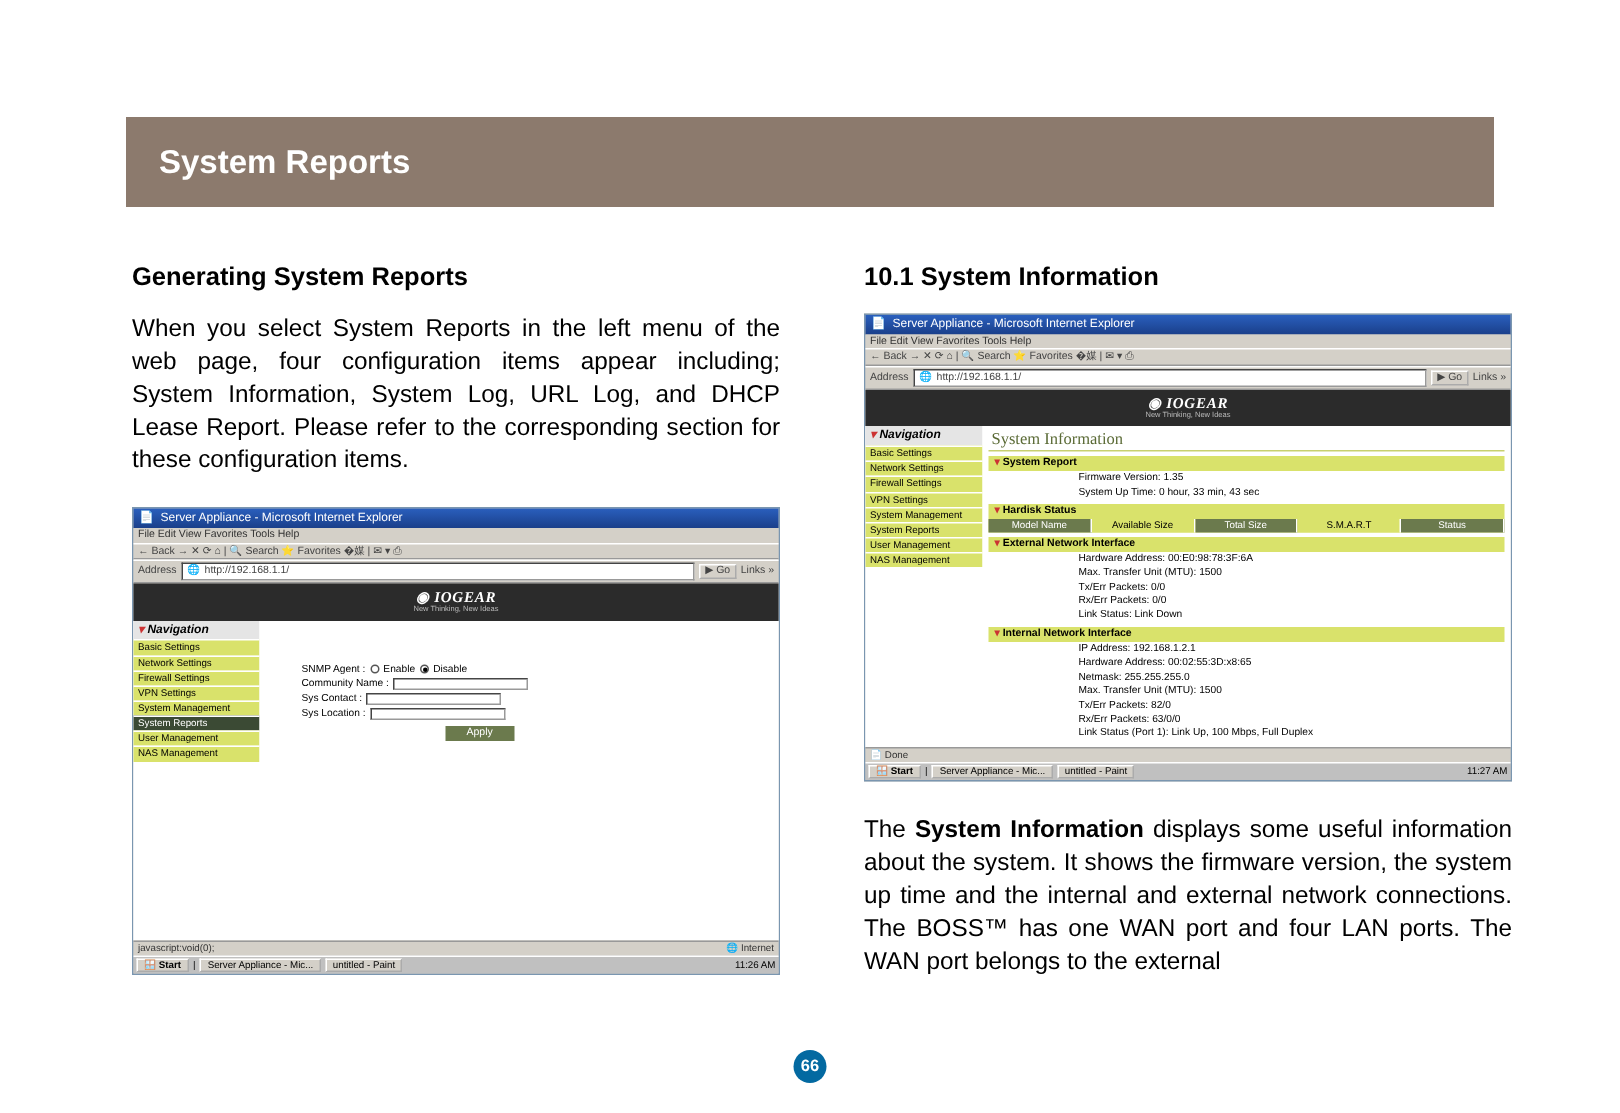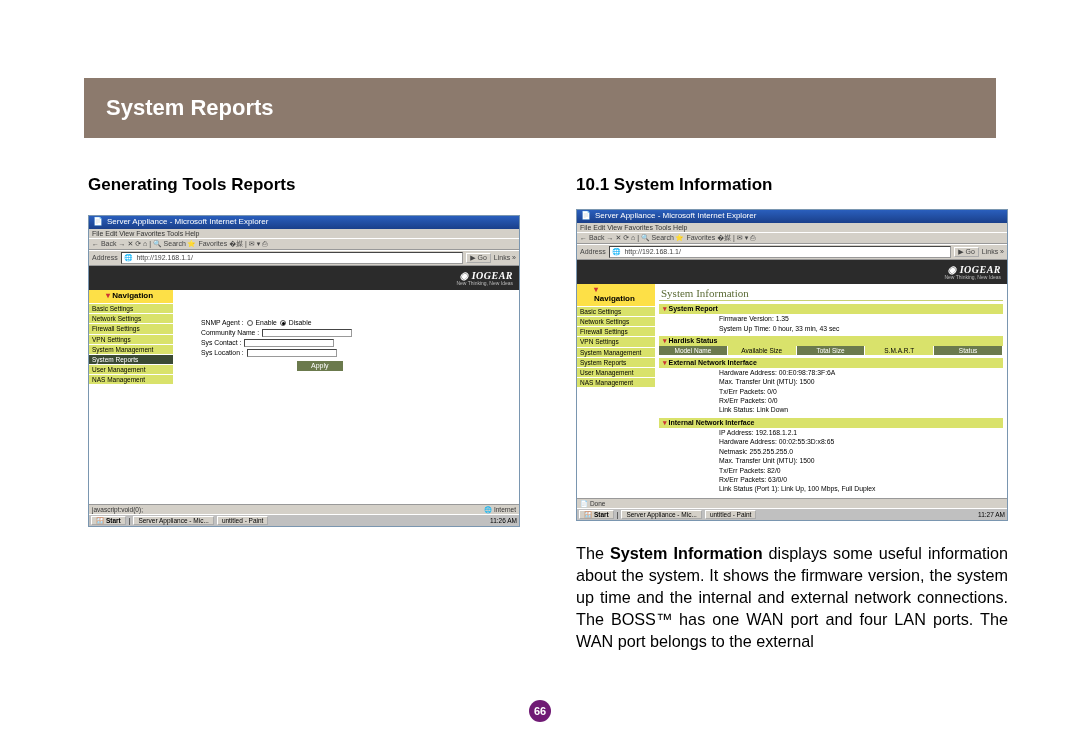--- a/index.html
+++ b/index.html
@@ -12,58 +12,59 @@
   .col-right { left: 576px; }
   .section-heading { font-size: 17px; font-weight: bold; margin-bottom: 14px; }
   .body-text { font-size: 16.2px; line-height: 1.35; text-align: justify; }
   .body-text .bold { font-weight: bold; }
   .screenshot { margin-top: 20px; width: 100%; }
   .ss-box { border: 1px solid #7a96b0; background: #d4d0c8; font-size: 7px; line-height: 1.1; color: #000; }
   .ss-title { background: linear-gradient(#2a5fbd, #1a3f8a); color: #fff; padding: 2px 4px; font-size: 8px; display:flex; align-items:center; gap:4px;}
   .ss-menu { background: #d4d0c8; padding: 1px 3px; font-size: 7px; color:#333; }
   .ss-toolbar { background: #d4d0c8; border-top:1px solid #fff; border-bottom:1px solid #999; padding:1px 3px; font-size:7px; color:#444;}
   .ss-addr { background: #fff; border:1px inset #999; padding:1px 3px; font-size:7px; display:flex; align-items:center; gap:3px;}
-  .brand-bar { background: #2b2b2b; color:#fff; text-align:right; padding:4px 6px; font-size:10px; font-style:italic; font-weight:bold; letter-spacing:0.5px;}
+  .brand-bar { background: #2b2b2b; color:#fff; text-align:center; padding:4px 6px; font-size:10px; font-style:italic; font-weight:bold; letter-spacing:0.5px;}
   .brand-sub { font-size:5px; display:block; font-style:normal; font-weight:normal; letter-spacing:0; color:#bbb; }
   .app-body { display:flex; background:#fff; }
   .nav-col { width: 84px; background:#fff; }
-  .nav-header { background:#fde047; padding:2px 17px; font-size:8px; font-weight:bold; }
+  .nav-header { background:#e5e5e5; padding:2px 3px; font-size:8px; font-weight:bold;font-style:italic; }
   .nav-header .tri { color:#cc3333; }
   .nav-item { background:#d9e26b; padding:1px 3px; font-size:6.5px; border-top:1px solid #fff; }
   .nav-item.sel { background:#3b4a34; color:#fff; }
   .sub-item { background:#6b7a4d; color:#fff; padding:1px 3px 1px 8px; font-size:6.5px; border-top:1px solid #7a895c;}
   .content-col { flex:1; padding:0 4px 4px 4px; background:#fff; }
   .content-title { color:#5a6a35; font-size:11px; padding:3px 2px 1px 2px; border-bottom:1px solid #c7d06f; font-family: Georgia, serif; }
   .sect-bar { background:#d9e26b; padding:1px 4px; font-size:7px; margin-top:3px; font-weight:bold;}
   .sect-bar .tri { color:#cc3333; }
   .row-line { font-size:6.8px; padding:1px 0 1px 60px; }
   .hd-row { display:flex; background:#d9e26b; font-size:6.5px; }
   .hd-cell { flex:1; padding:1px 3px; border-right:1px solid #fff; background:#6b7a4d; color:#fff; text-align:center;}
   .hd-cell:first-child { background:#d9e26b; color:#000;}
   .form-row { display:flex; align-items:center; font-size:6.8px; padding:1px 0 1px 24px; gap:3px;}
   .inp { border:1px inset #999; background:#fff; height:8px; flex:0 0 90px; }
   .apply-btn { display:inline-block; background:#6b7a4d; color:#fff; font-size:7px; padding:1px 14px; margin:3px 0 0 120px; }
   .ss-footer { background:#d4d0c8; border-top:1px solid #999; padding:1px 3px; font-size:6.5px; color:#333;}
   .taskbar { background:#c0c0c0; border-top:1px solid #fff; padding:1px 2px; font-size:6.5px; display:flex; align-items:center; gap:3px;}
   .task-btn { background:#d4d0c8; border:1px outset #fff; padding:0 4px; }
-  .page-num { position:absolute; bottom:20px; left:50%; transform:translateX(-50%); width:22px; height:22px; border-radius:50%; background:#701a75; color:#fff; font-size:11px; display:flex; align-items:center; justify-content:center; font-weight:bold;}
+  .page-num { position:absolute; bottom:20px; left:50%; transform:translateX(-50%); width:22px; height:22px; border-radius:50%; background:#0369a1; color:#fff; font-size:11px; display:flex; align-items:center; justify-content:center; font-weight:bold;}
   .blank-area { background:#fff; height:120px; }
   .radio { display:inline-block; width:6px; height:6px; border:1px solid #555; border-radius:50%; vertical-align:middle;}
   .radio.checked::after{content:"";display:block;width:3px;height:3px;background:#000;border-radius:50%;margin:1px;}
 </style>
 </head>
 <body>
 <div class="page">
 
 <div class="header-band">
   <div class="header-title">System Reports</div>
 </div>
 
 <div class="col col-left">
-  <div class="section-heading">Generating Tools Reports</div>
+  <div class="section-heading">Generating System Reports</div>
+  <div class="body-text">When you select System Reports in the left menu of the web page, four configuration items appear including; System Information, System Log, URL Log, and DHCP Lease Report. Please refer to the corresponding section for these configuration items.</div>
 
   <div class="screenshot">
     <div class="ss-box" style="height:312px; display:flex; flex-direction:column;">
       <div class="ss-title">
             <span>📄</span>
             <span>Server Appliance - Microsoft Internet Explorer</span>
           </div>
       <div class="ss-menu">File   Edit   View   Favorites   Tools   Help</div>
       <div class="ss-toolbar">← Back  →  ✕  ⟳  ⌂  | 🔍 Search  ⭐ Favorites  �媒  | ✉ ▾ ⎙</div>
       <div class="ss-toolbar" style="display:flex;gap:3px;align-items:center;">

